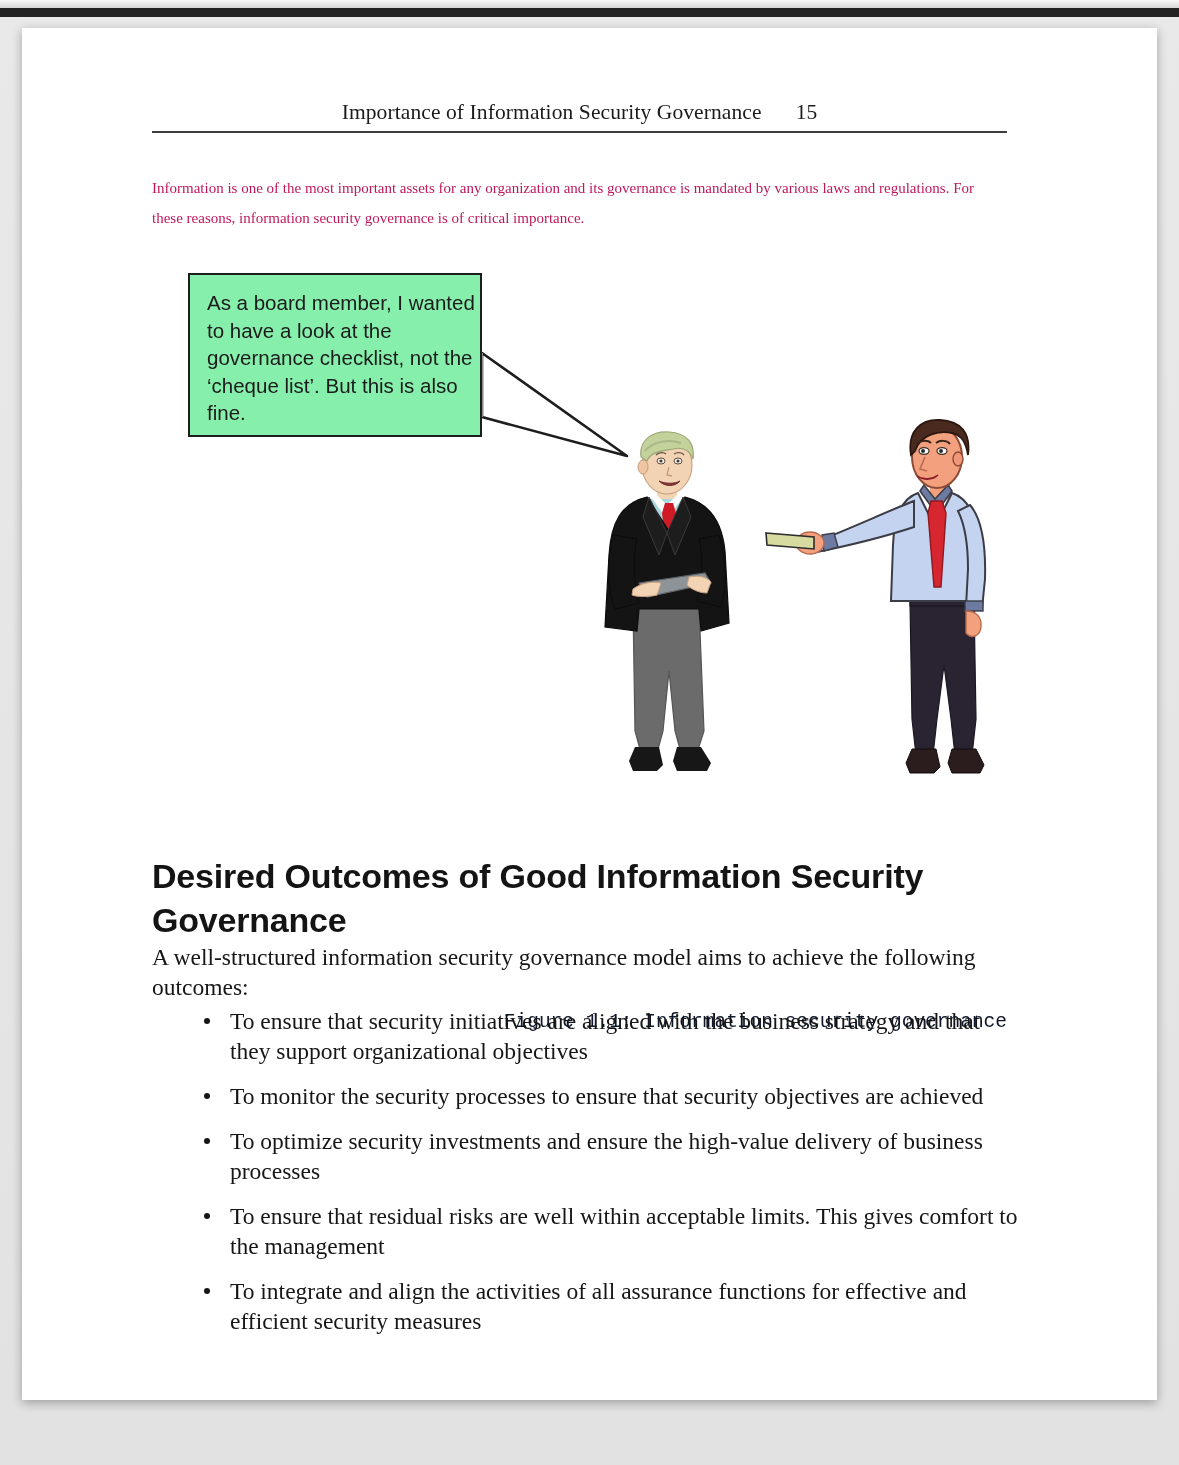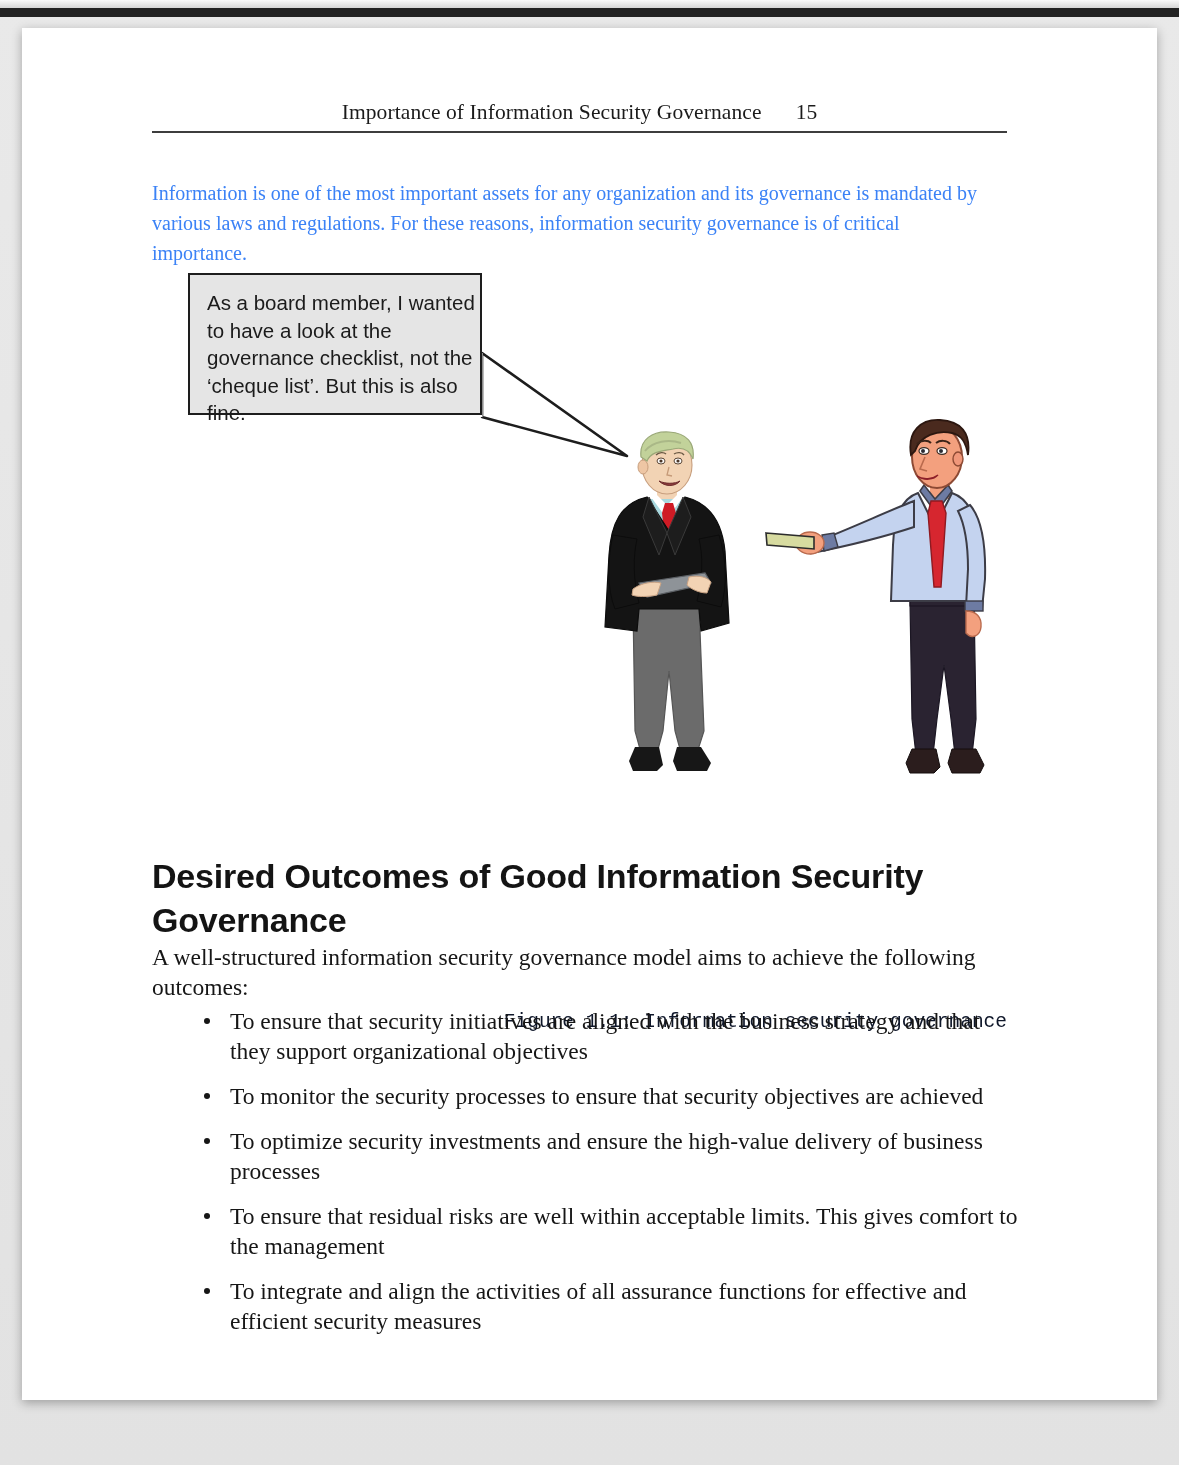--- a/index.html
+++ b/index.html
@@ -71,40 +71,40 @@
     width: 855px; height: 0;
     border-top: 2.2px solid #3d3d3d;
   }
 
   
   .intro {
     position: absolute;
     left: 130px; top: 130px;
     width: 840px;
     font-family: "Liberation Serif", serif;
-    font-size: 20px;
+    font-size: 15px;
     line-height: 30px;
-    color: #3b82f6;
+    color: #be185d;
     text-align: left;
   }
 
   
   .figure {
     position: absolute;
     left: 0px; top: 228px;
     width: 1135px; height: 560px;
   }
 
   
   .bubble {
     position: absolute;
     left: 166px; top: 17px;
-    width: 294px; height: 142px;
+    width: 294px; height: 164px;
     border: 2.6px solid #1d1d1d;
-    background: #e5e5e5;
+    background: #86efac;
     box-sizing: border-box;
     z-index: 4;
     text-decoration: underline;
   }
   .bubble-text {
     position: absolute;
     left: 17px; top: 14px;
     width: 268px;
     font-family: "Liberation Sans", sans-serif;
     font-size: 20.5px;

